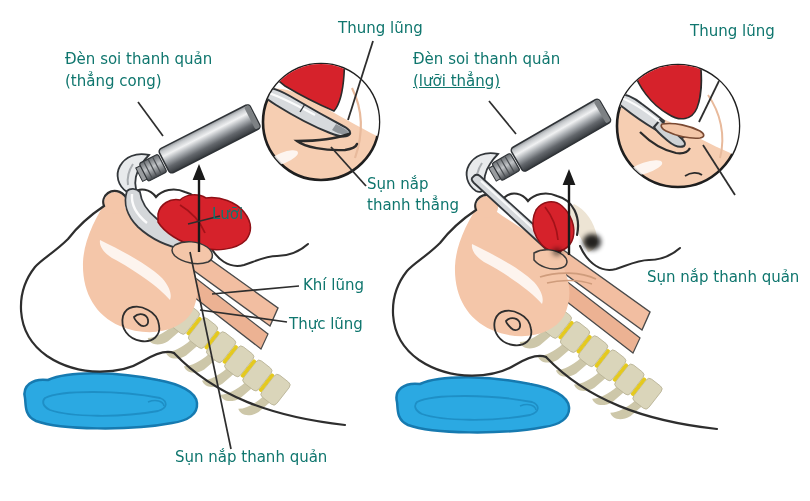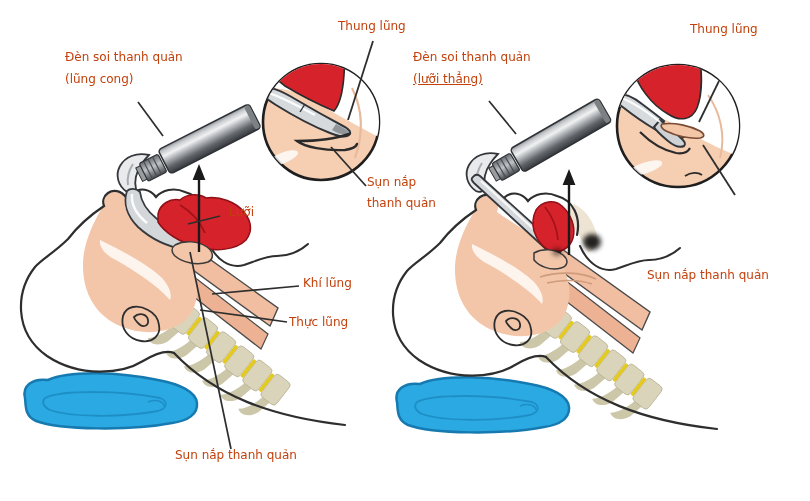--- a/index.html
+++ b/index.html
@@ -2,21 +2,21 @@
 <html><head>
 <meta charset="utf-8">
 <style>
   html,body{margin:0;padding:0;background:#fff;}
   #canvas{
     position:relative;width:810px;height:501px;background:#ffffff;overflow:hidden;
     font-family:"DejaVu Sans","Liberation Sans",sans-serif;
   }
   #art{position:absolute;left:0;top:0;}
   .lbl{
-    position:absolute;color:#c2410c;font-size:12px;line-height:1.2;
+    position:absolute;color:#0f766e;font-size:15px;line-height:1.2;
     white-space:nowrap;letter-spacing:0;
   }
 </style>
 </head>
 <body>
 
 <div id="canvas">
 
 <svg id="art" width="810" height="501" viewBox="0 0 810 501">
   <defs>
@@ -223,27 +223,27 @@
         <ellipse cx="645" cy="168" rx="18" ry="5.5" fill="#ffffff" opacity="0.8" transform="rotate(-18 645 168)"></ellipse>
         <path d="M685,176 C691,172 698,172 702,175" fill="none" stroke="#2b2b2b" stroke-width="1.8"></path>
       </g>
       <path d="M738,42 L699,122" fill="none" stroke="#2e2e2e" stroke-width="1.8" clip-path="url(#clipInsetR)" opacity="0"></path>
       <path d="M703,145 L735,195" fill="none" stroke="#2e2e2e" stroke-width="1.8"></path>
     </g>
   </g>
 </svg>
 
 <div class="lbl" style="left:65px;top:50px;">Đèn soi thanh quản</div>
-<div class="lbl" style="left:65px;top:72px;">(lũng cong)</div>
+<div class="lbl" style="left:65px;top:72px;">(thẳng cong)</div>
 <div class="lbl" style="left:338px;top:19px;">Thung lũng</div>
-<div class="lbl" style="left:229px;top:205px;">Lưỡi</div>
+<div class="lbl" style="left:212px;top:205px;">Lưỡi</div>
 <div class="lbl" style="left:303px;top:276px;">Khí lũng</div>
 <div class="lbl" style="left:289px;top:315px;">Thực lũng</div>
 <div class="lbl" style="left:367px;top:175px;">Sụn nắp</div>
-<div class="lbl" style="left:367px;top:196px;">thanh quản</div>
+<div class="lbl" style="left:367px;top:196px;">thanh thẳng</div>
 <div class="lbl" style="left:175px;top:448px;">Sụn nắp thanh quản</div>
 
 <div class="lbl" style="left:413px;top:50px;">Đèn soi thanh quản</div>
 <div class="lbl" style="left:413px;top:72px;text-decoration:underline;">(lưỡi thẳng)</div>
 <div class="lbl" style="left:690px;top:22px;">Thung lũng</div>
 <div class="lbl" style="left:647px;top:268px;">Sụn nắp thanh quản</div>
 
 </div>
 
 </body></html>

